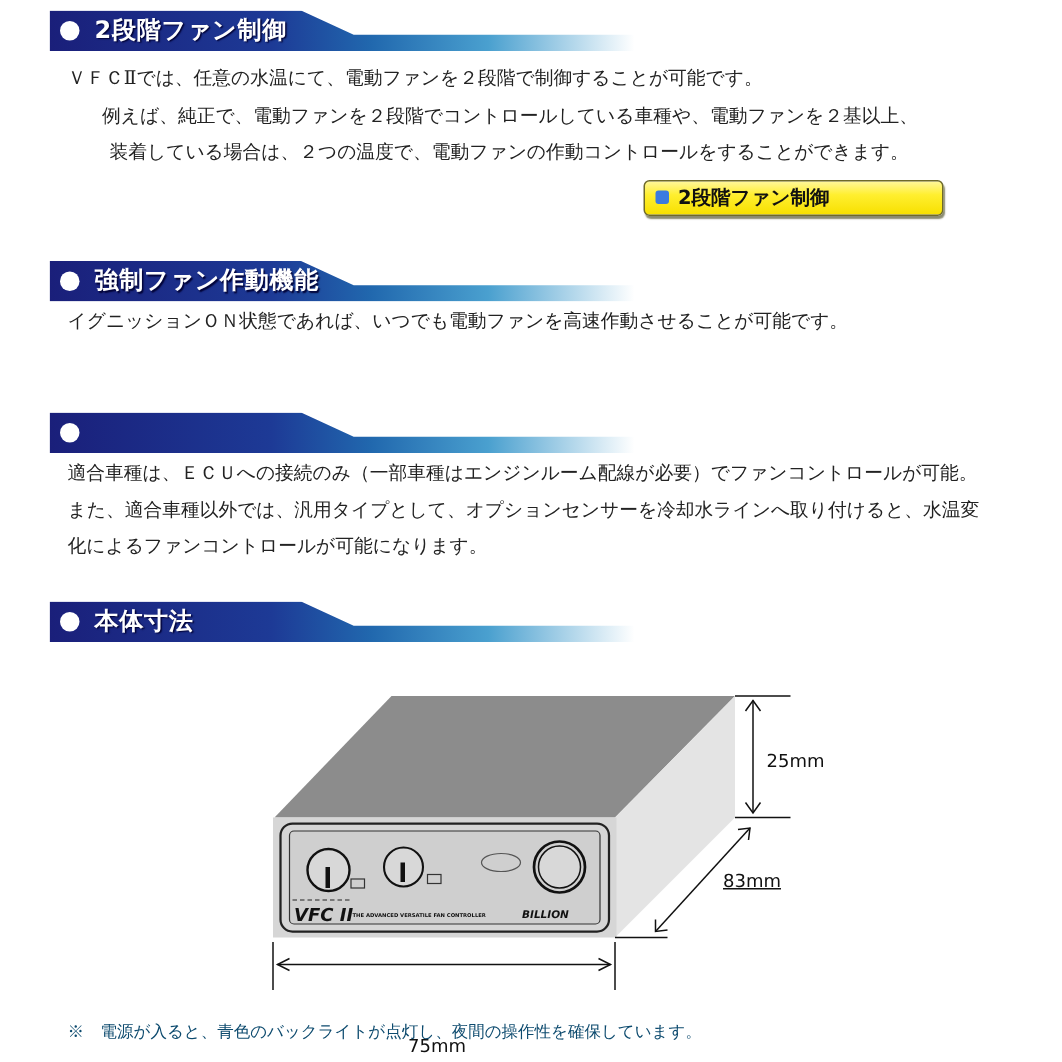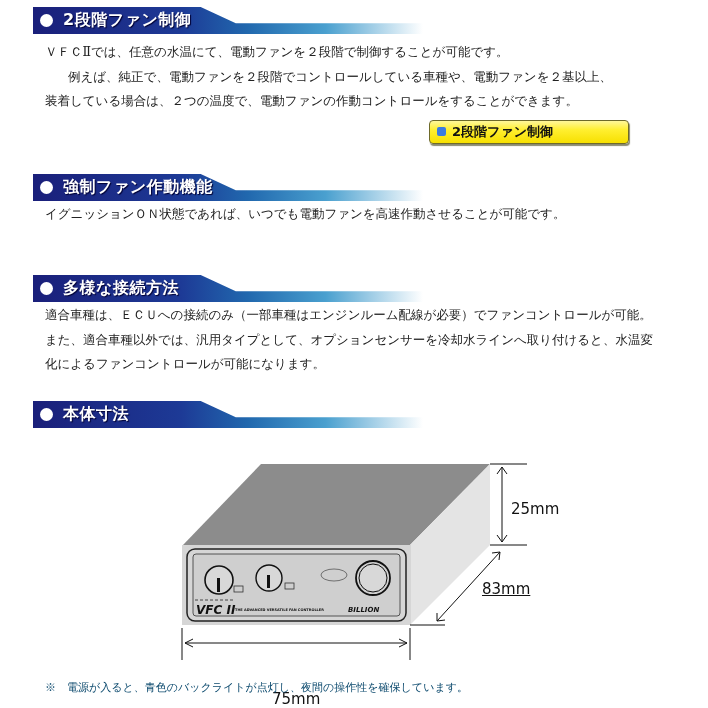--- a/index.html
+++ b/index.html
@@ -23,51 +23,50 @@
   .para { position: absolute; left: 45px; font-size: 12.5px; line-height: 24.5px; color: #222; white-space: nowrap; }
   .yellow-btn {
     position: absolute; left: 429px; top: 120px; width: 198px; height: 22px;
     background: linear-gradient(to bottom, #fff79a 0%, #ffef30 40%, #f7e000 100%);
     border: 1px solid #6e6a2a; border-radius: 4px;
     box-shadow: 1px 2px 1px #8a8a70; cursor: pointer;
   }
   .yellow-btn .sq { position: absolute; left: 7px; top: 6px; width: 9px; height: 9px; background: #3b7be0; border-radius: 2px; }
   .yellow-btn .lbl { position: absolute; left: 22px; top: 2px; font-size: 13px; font-weight: bold;
     font-family: "DejaVu Sans", "Liberation Sans", sans-serif; color: #111; }
-  .dim-label { position: absolute; font-family: "DejaVu Sans", "Liberation Sans", sans-serif; font-size: 15px; color: #111; }
+  .dim-label { position: absolute; font-family: "DejaVu Sans", "Liberation Sans", sans-serif; font-size: 12px; color: #111; }
   .note { position: absolute; left: 45px; top: 680px; font-size: 11px; color: #0c4a6e; white-space: nowrap; }
 </style>
 </head>
 <body>
 
 <div class="sec-header" style="top:7px;">
   <div class="band"></div>
   <div class="dot"></div>
   <div class="title">2段階ファン制御</div>
 </div>
 <div class="para" style="top:40px;">ＶＦＣⅡでは、任意の水温にて、電動ファンを２段階で制御することが可能です。</div>
 <div class="para" style="top:65px;margin-left:23px;">例えば、純正で、電動ファンを２段階でコントロールしている車種や、電動ファンを２基以上、</div>
-<div class="para" style="top:89px;">装着している場合は、２つの温度で、電動ファンの作動コントロールをすることができます。</div>
+<div class="para" style="top:89px;margin-left:28px;">装着している場合は、２つの温度で、電動ファンの作動コントロールをすることができます。</div>
 
 <div class="yellow-btn">
   <div class="sq"></div>
   <div class="lbl">2段階ファン制御</div>
 </div>
 
 <div class="sec-header" style="top:174px;">
   <div class="band"></div>
   <div class="dot"></div>
   <div class="title">強制ファン作動機能</div>
 </div>
 <div class="para" style="top:202px;">イグニッションＯＮ状態であれば、いつでも電動ファンを高速作動させることが可能です。</div>
 
 <div class="sec-header" style="top:275px;">
   <div class="band"></div>
   <div class="dot"></div>
-  <div class="title">多様な接続方法</div>
 </div>
 <div class="para" style="top:303px;">適合車種は、ＥＣＵへの接続のみ（一部車種はエンジンルーム配線が必要）でファンコントロールが可能。</div>
 <div class="para" style="top:328px;">また、適合車種以外では、汎用タイプとして、オプションセンサーを冷却水ラインへ取り付けると、水温変</div>
 <div class="para" style="top:352px;">化によるファンコントロールが可能になります。</div>
 
 <div class="sec-header" style="top:401px;">
   <div class="band"></div>
   <div class="dot"></div>
   <div class="title">本体寸法</div>
 </div>

